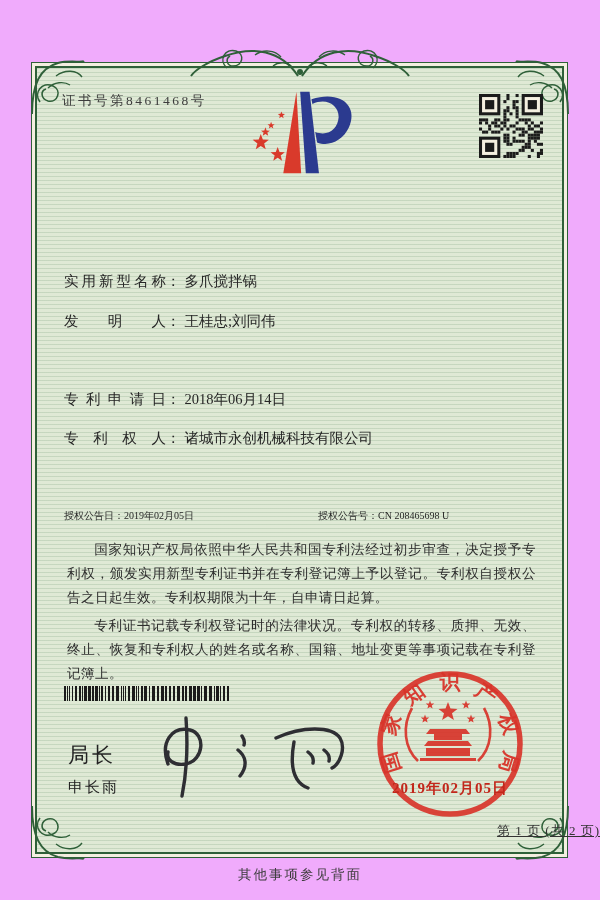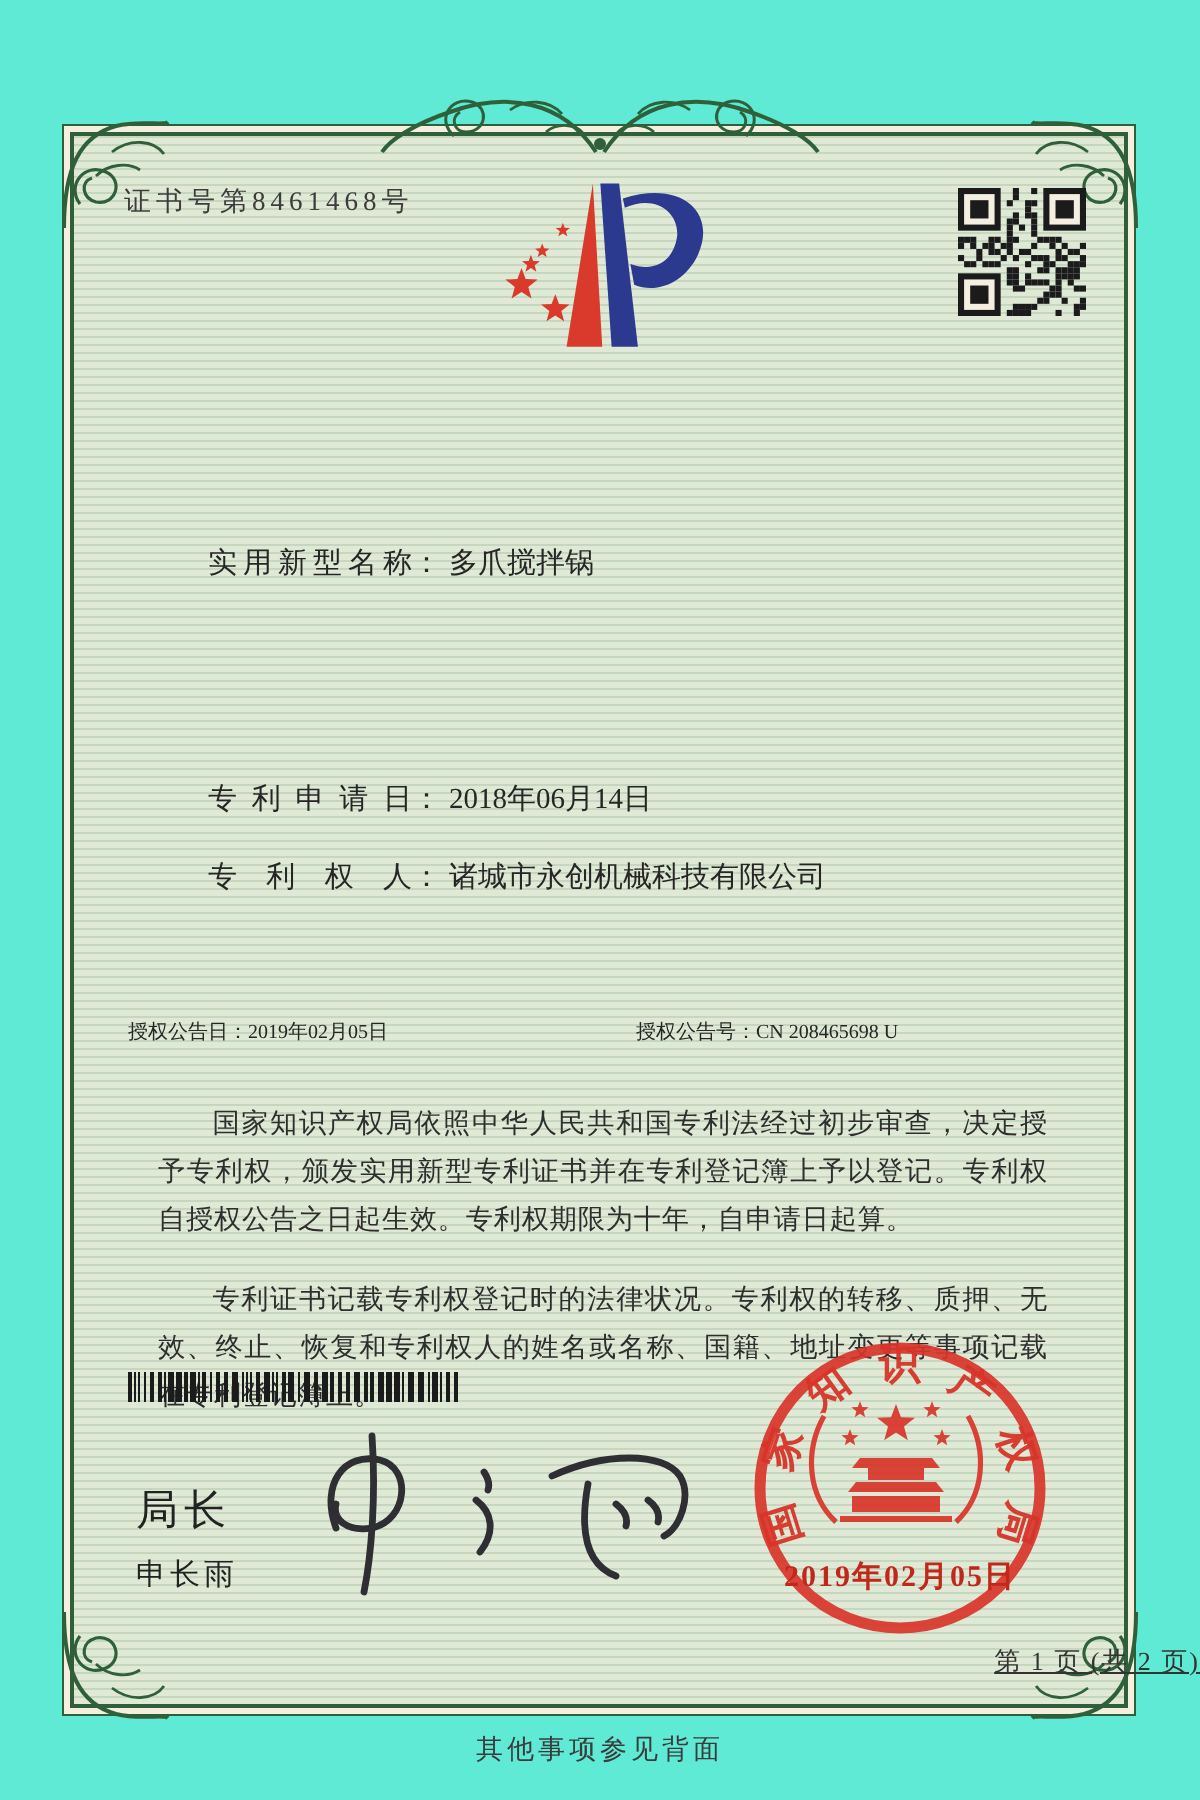--- a/index.html
+++ b/index.html
@@ -1,40 +1,40 @@
 <!DOCTYPE html>
 <html><head>
 <meta charset="utf-8">
 <style>
   html,body{margin:0;padding:0;}
-  .page{position:relative;width:600px;height:900px;background:#5eead4;overflow:hidden;
+  .page{position:relative;width:600px;height:900px;background:#f0abfc;overflow:hidden;
         font-family:"Liberation Serif","DejaVu Serif",serif;color:#2b2b2b;}
   
   .panel{position:absolute;left:31px;top:62px;width:537px;height:796px;box-sizing:border-box;
          border:1px solid #2f6039;padding:3px;background:#f4efe0;}
   .panel-inner{width:100%;height:100%;box-sizing:border-box;border:2px solid #2f6039;
          background-color:#dfe9d5;
          background-image:repeating-linear-gradient(180deg,rgba(108,150,112,.22) 0px,rgba(108,150,112,.22) 1px,rgba(255,255,255,0) 1px,rgba(255,255,255,0) 4px);}
   .content{position:absolute;inset:0;}
   .abs{position:absolute;}
   .corner{position:absolute;width:58px;height:58px;color:#2f6039;}
   .cert-number{left:62px;top:92px;font-size:13.5px;letter-spacing:2.5px;color:#3c3c3c;}
   .title{left:0;right:0;top:190px;text-align:center;font-size:32px;font-weight:700;
          letter-spacing:9px;color:#151515;}
-  .field-row{left:64px;width:478px;font-size:14.5px;color:#262626;margin-left:40px;}
+  .field-row{left:64px;width:478px;font-size:14.5px;color:#262626;}
   .field-label{display:inline-block;width:102px;text-align:justify;text-align-last:justify;
          vertical-align:top;white-space:pre;}
   .field-colon{display:inline-block;vertical-align:top;}
   .field-value{display:inline-block;vertical-align:top;margin-left:4px;}
   .field-value.wrap{width:352px;line-height:1.45;}
   .grant-row{left:64px;top:509px;width:478px;font-size:10px;color:#262626;}
   .grant-right{position:absolute;left:254px;top:0;}
   .body-text{left:63px;top:534px;width:477px;font-size:13.6px;line-height:1.76;
          text-align:justify;letter-spacing:.4px;color:#2e2e2e;}
-  .body-text p{margin:16px;text-indent:2em;}
+  .body-text p{margin:4px;text-indent:2em;}
   .signoff-title{left:68px;top:741px;font-size:21px;letter-spacing:3px;color:#222;}
   .signoff-name{left:68px;top:778px;font-size:15px;letter-spacing:2px;color:#222;}
   .seal-date{left:352px;top:779px;width:196px;text-align:center;font-size:15px;font-weight:700;
          color:#c2271b;letter-spacing:1px;}
   .page-number{left:0;right:0;top:822px;text-align:right;font-size:13px;color:#333;letter-spacing:1px;text-decoration:underline;}
   .footer-note{left:0;right:0;top:866px;text-align:center;font-size:13.5px;color:#3b3b3b;letter-spacing:2px;}
   svg{display:block;}
 </style>
 </head>
 <body>
@@ -237,20 +237,23 @@
           <rect x="0" y="42" width="21" height="21" fill="#1b1b1b"></rect>
           <rect x="3" y="45" width="15" height="15" fill="#f4efe0"></rect>
           <rect x="6" y="48" width="9" height="9" fill="#1b1b1b"></rect>
         </svg>
     </div>
 
 
     <div class="abs field-row" style="top:272px;">
       <span class="field-label">实用新型名称</span><span class="field-colon">：</span><span class="field-value">多爪搅拌锅</span>
     </div>
+    <div class="abs field-row" style="top:312px;">
+      <span class="field-label">发 明 人</span><span class="field-colon">：</span><span class="field-value">王桂忠;刘同伟</span>
+    </div>
     <div class="abs field-row" style="top:390px;">
       <span class="field-label">专利申请日</span><span class="field-colon">：</span><span class="field-value">2018年06月14日</span>
     </div>
     <div class="abs field-row" style="top:429px;">
       <span class="field-label">专 利 权 人</span><span class="field-colon">：</span><span class="field-value">诸城市永创机械科技有限公司</span>
     </div>
 
     <div class="abs grant-row">
       <span>授权公告日</span><span>：</span><span>2019年02月05日</span>
       <span class="grant-right">

